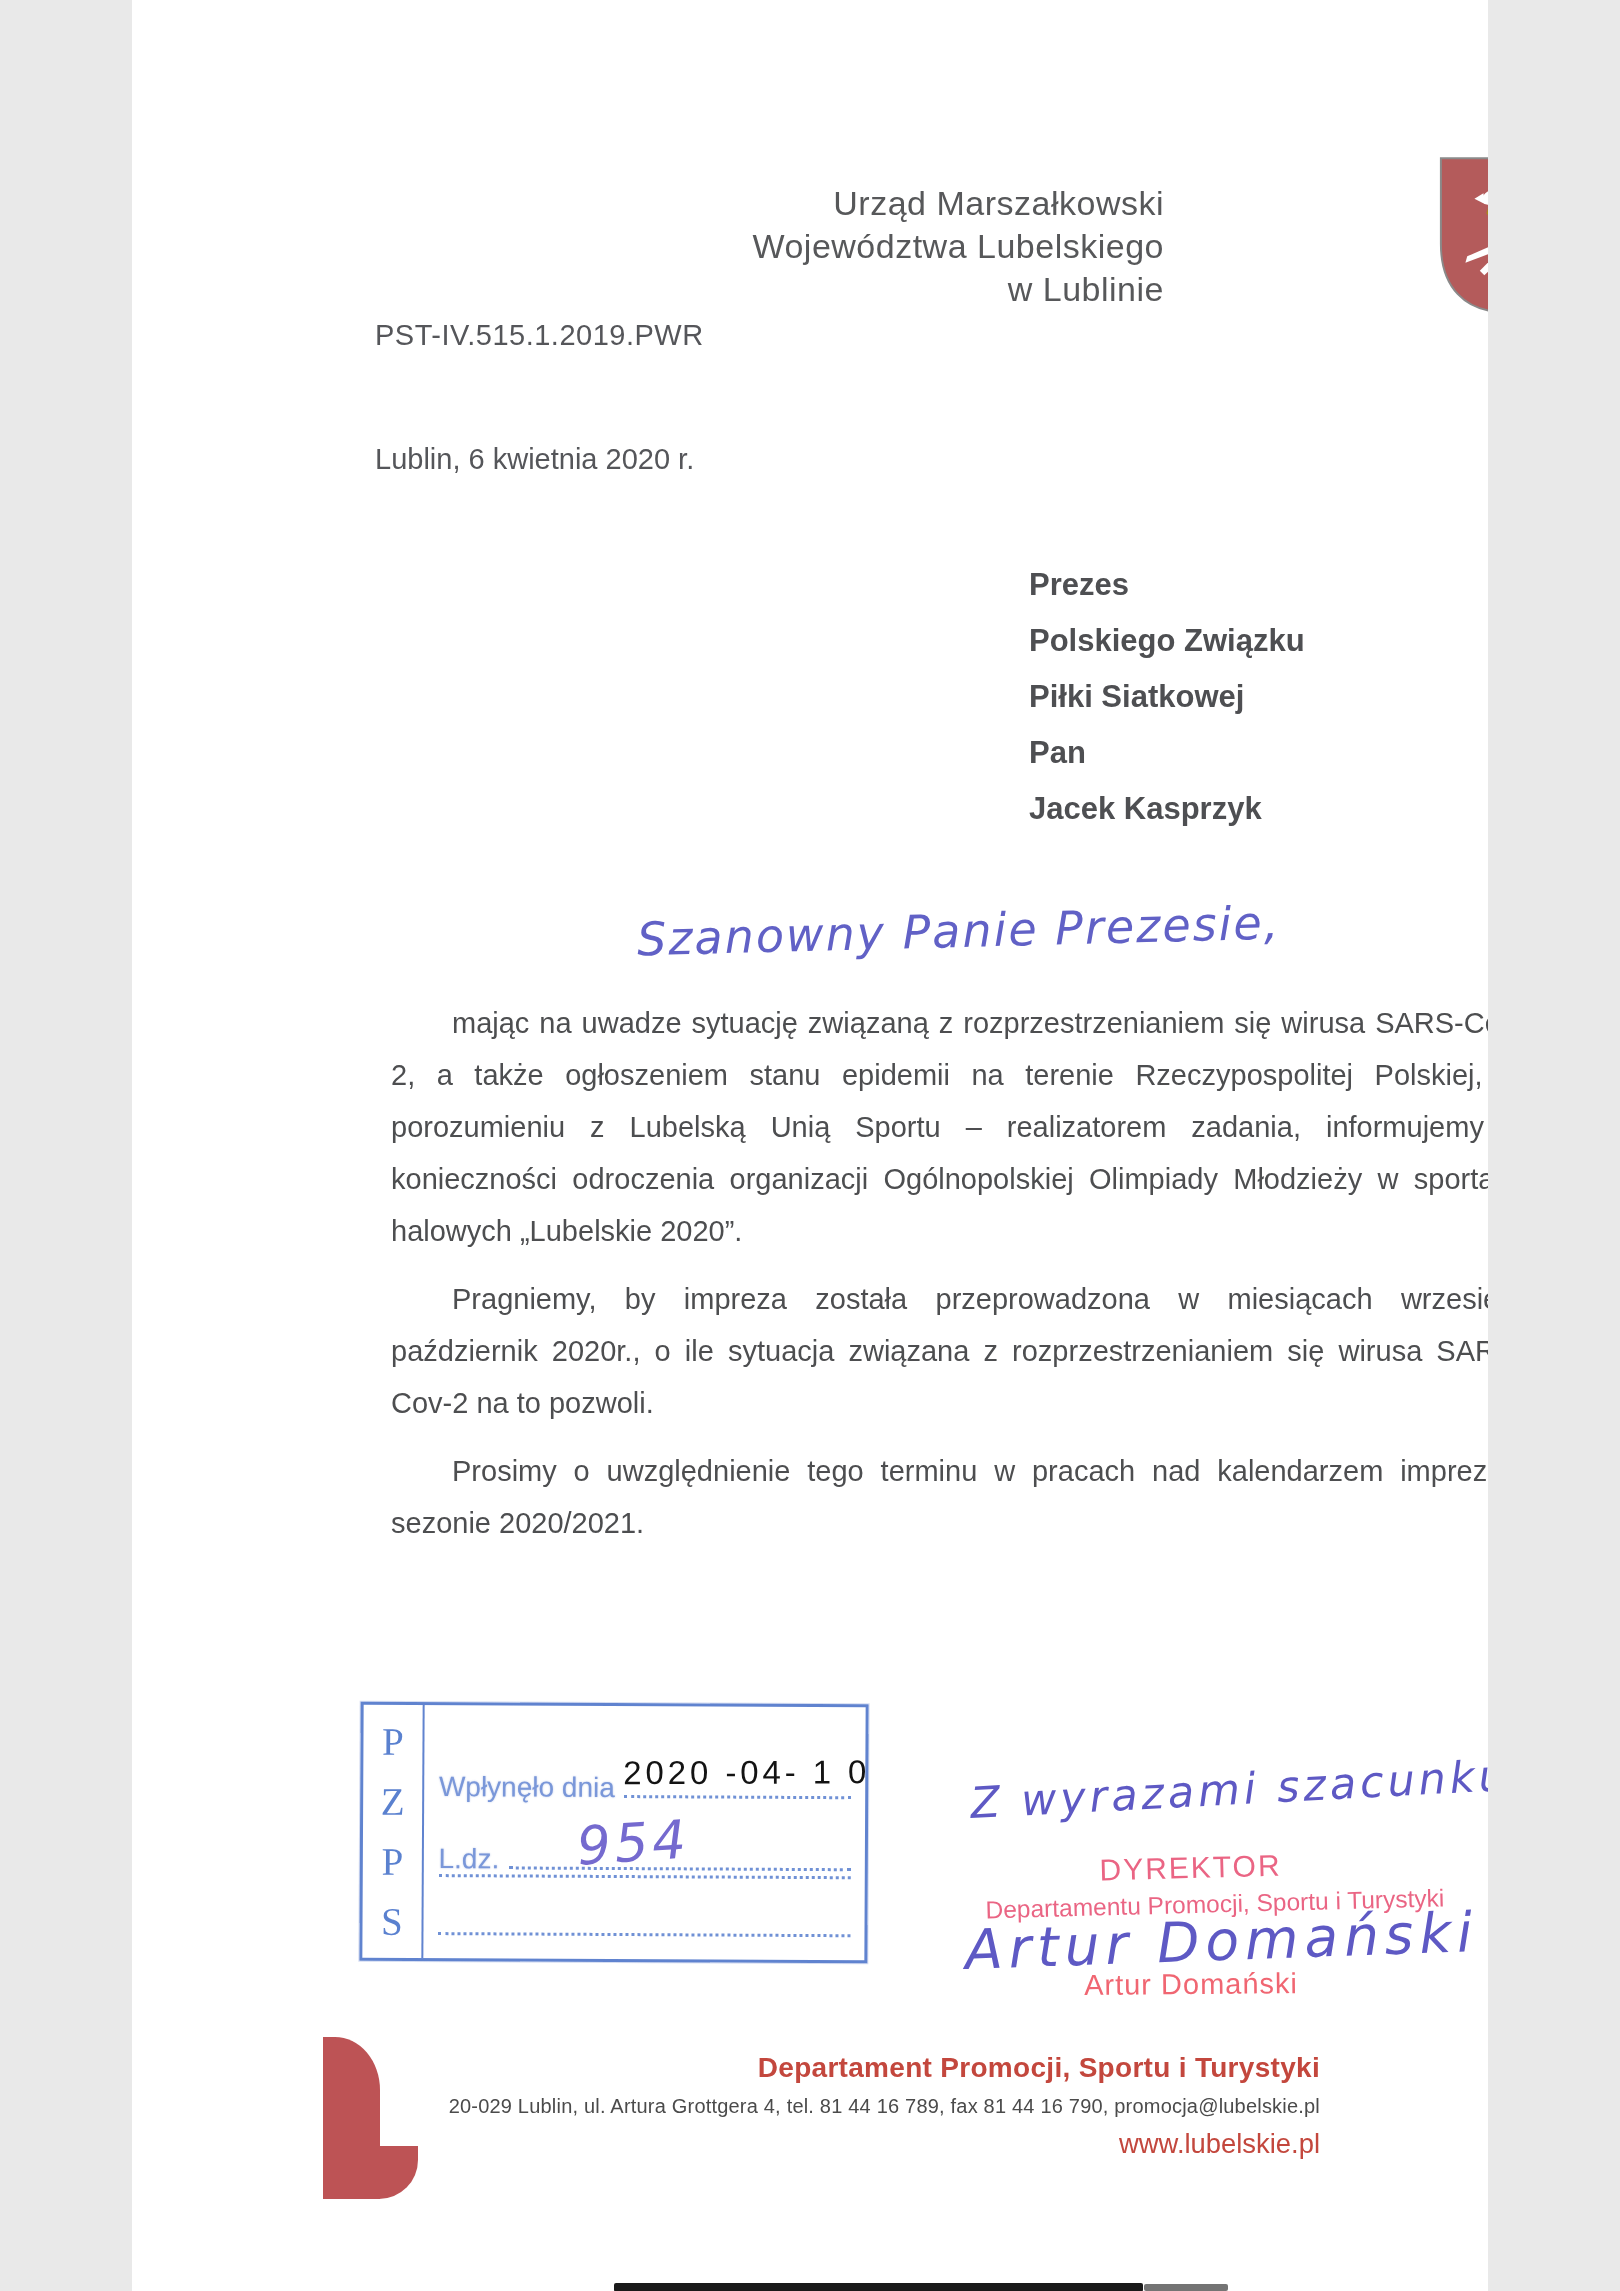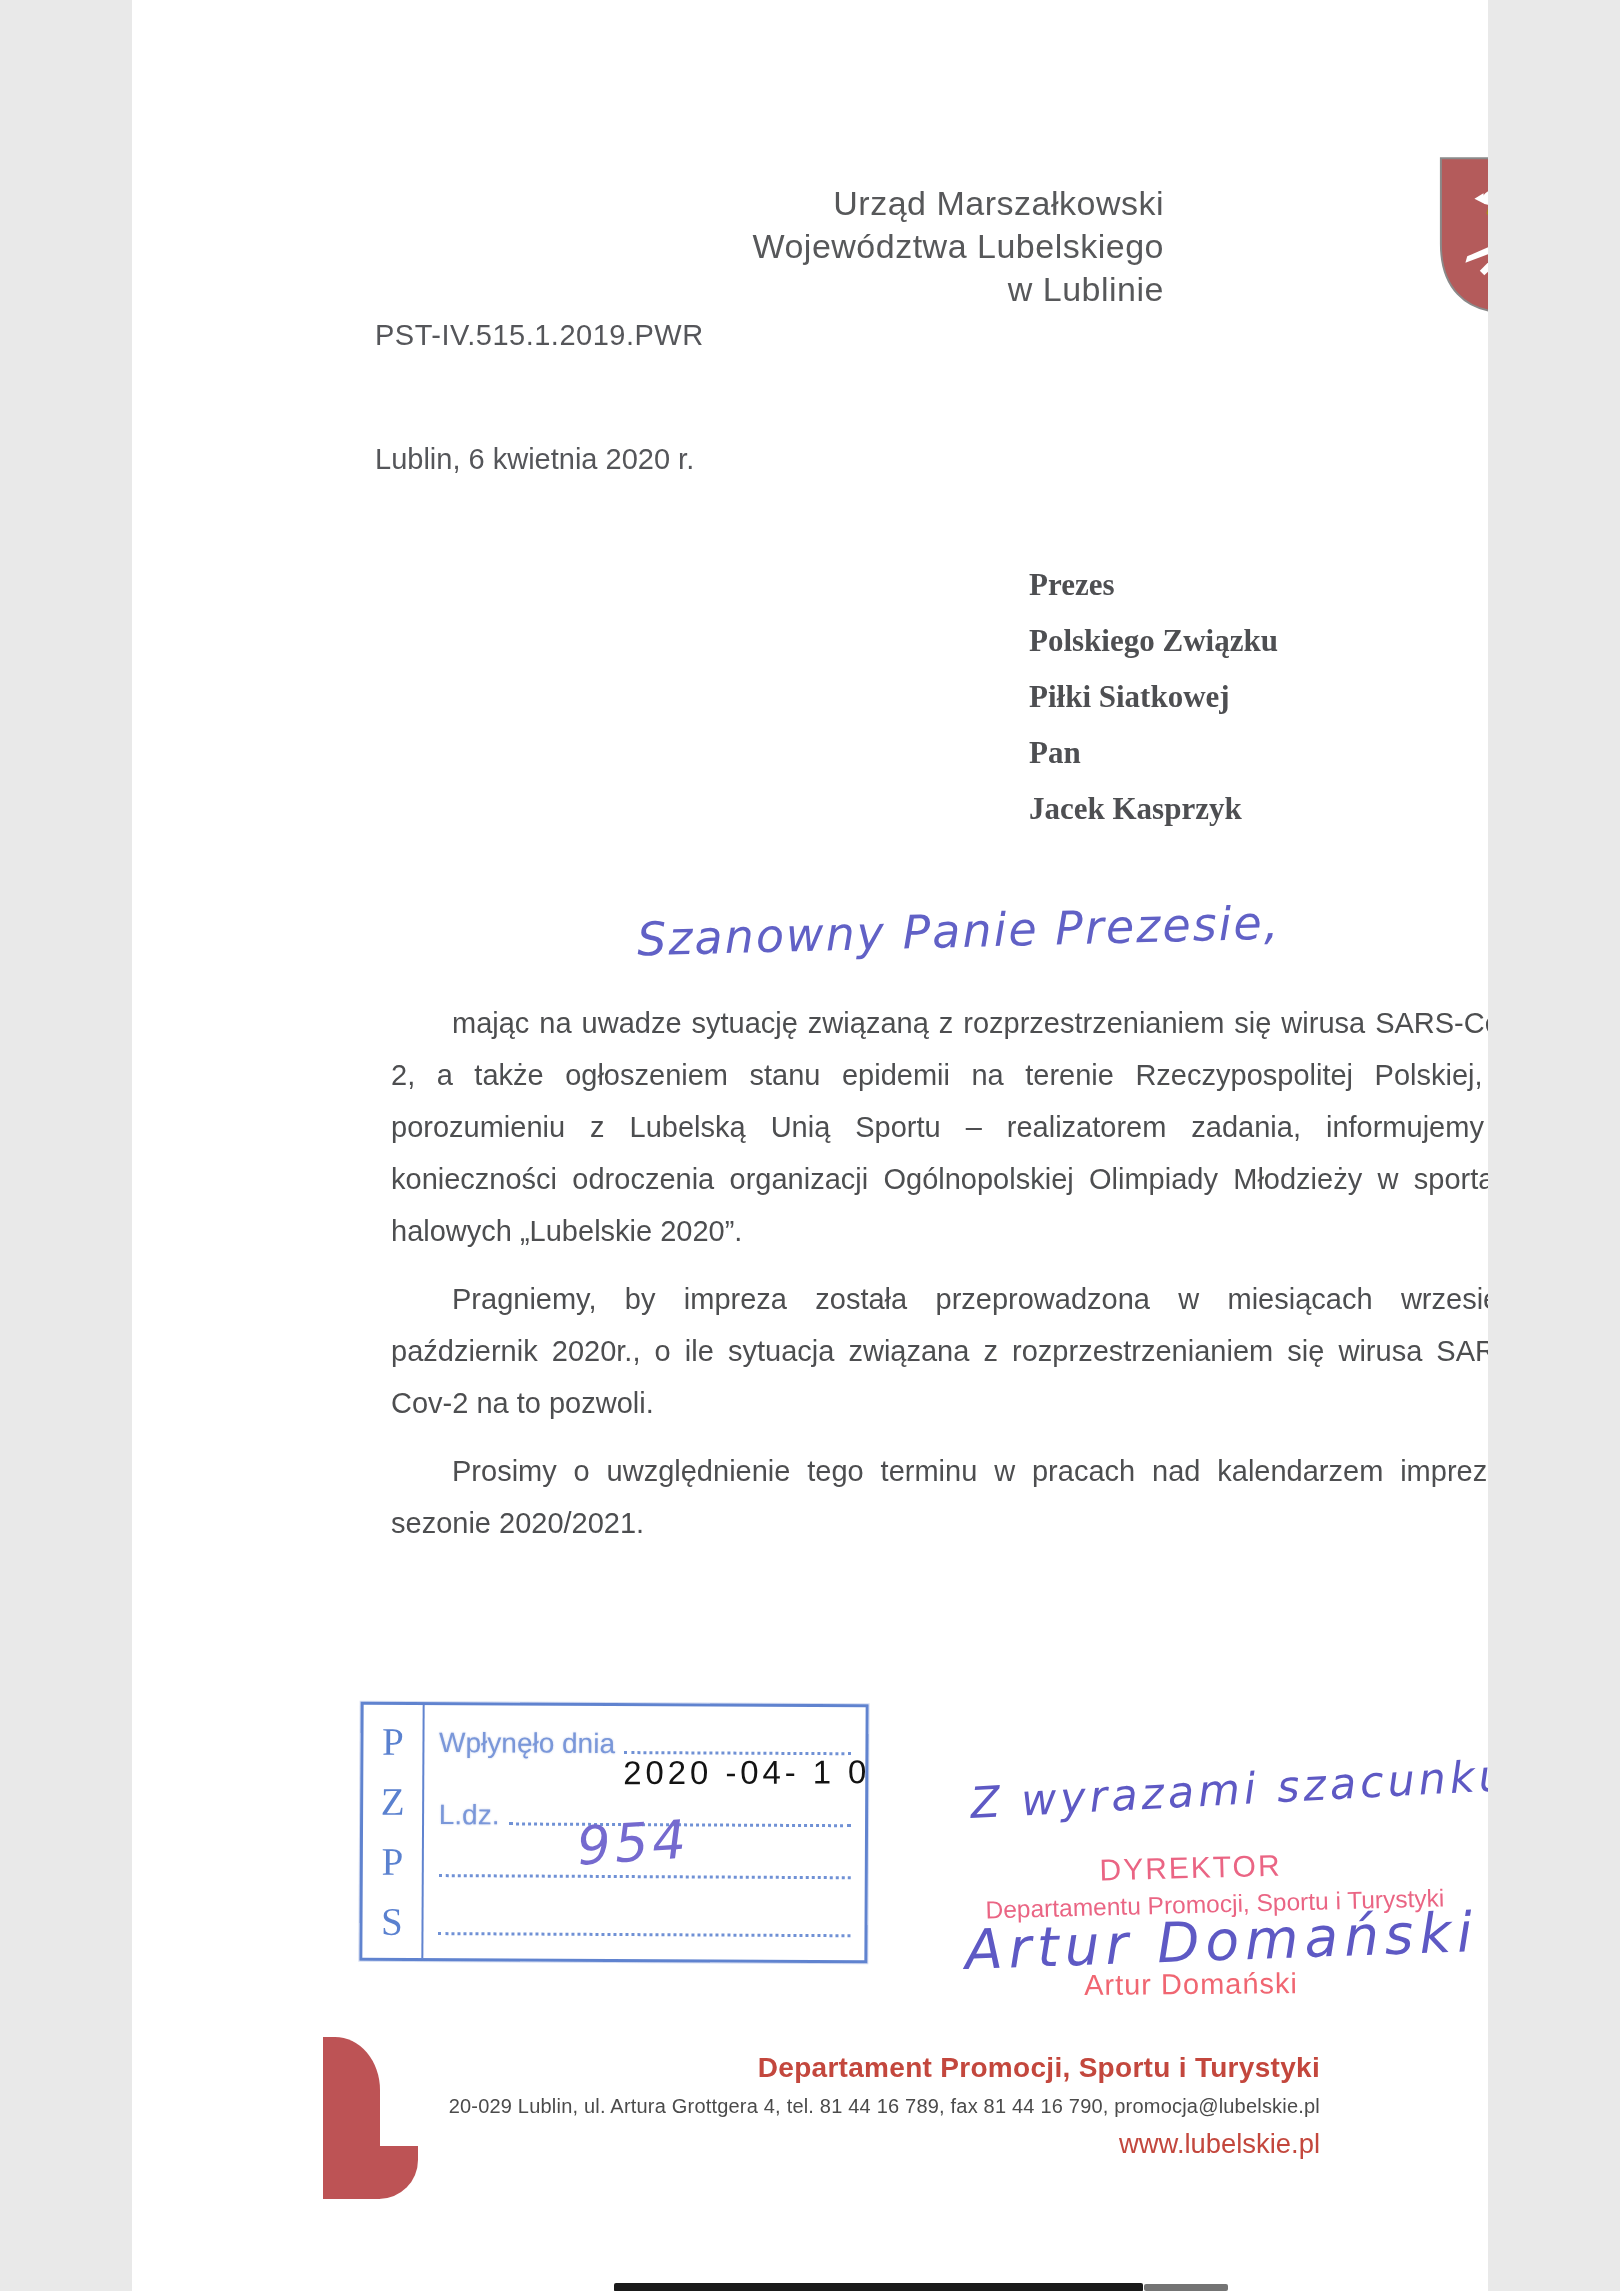--- a/index.html
+++ b/index.html
@@ -23,21 +23,21 @@
     position:absolute;left:1304px;top:154px;width:134px;height:164px;
   }
 
   
   .ref-number{position:absolute;left:243px;top:319px;font-size:29px;color:#55565a;letter-spacing:0.5px;}
   .date-line{position:absolute;left:243px;top:443px;font-size:29px;color:#55565a;}
 
   
   .addressee{
     position:absolute;left:897px;top:557px;
-    font-size:31px;line-height:56px;font-weight:bold;color:#4e4f52;font-family:Liberation Serif, serif;
+    font-size:31px;line-height:56px;font-weight:bold;color:#4e4f52;
   }
 
   
   .handwritten{
     font-family:"DejaVu Sans",sans-serif;
     font-style:italic;
   }
   .greeting{
     position:absolute;left:505px;top:904px;
     font-size:46px;letter-spacing:2px;color:#6161c6;
@@ -63,21 +63,21 @@
   }
   .rcv-left{
     position:absolute;left:0;top:0;bottom:0;width:59px;
     border-right:2.9px solid #5379cc;
     display:flex;flex-direction:column;justify-content:space-around;align-items:center;
     font-family:"Liberation Serif",serif;font-size:39px;color:#4d77cc;
     padding:5.9px 0;
   }
   .rcv-main{position:absolute;left:62px;top:0;right:0;bottom:0;}
   .rcv-row{position:absolute;left:13.7px;right:13.7px;display:flex;align-items:flex-end;}
-  .rcv-label{font-size:28px;color:#6f8fd6;white-space:nowrap;text-shadow:0 0 2px rgba(90,120,200,.45);padding-right:9.8px;}
+  .rcv-label{font-size:28px;color:#6f8fd6;white-space:nowrap;text-shadow:0 0 2px rgba(90,120,200,.45);padding-right:9.8px;margin-top:44px;}
   .dotline{flex:1 1 auto;border-bottom:3.9px dotted #6488d2;height:0;margin-bottom:5.9px;}
   .date-handstamp{
     position:absolute;left:198px;top:47px;
     font-size:33px;letter-spacing:3.9px;color:#000000;
     transform:rotate(-.5deg);white-space:nowrap;
     font-family:"Liberation Sans",sans-serif;
   }
   .ldz-number{
     position:absolute;left:152px;top:106px;
     font-size:53px;letter-spacing:3.9px;color:#6a5ecb;

